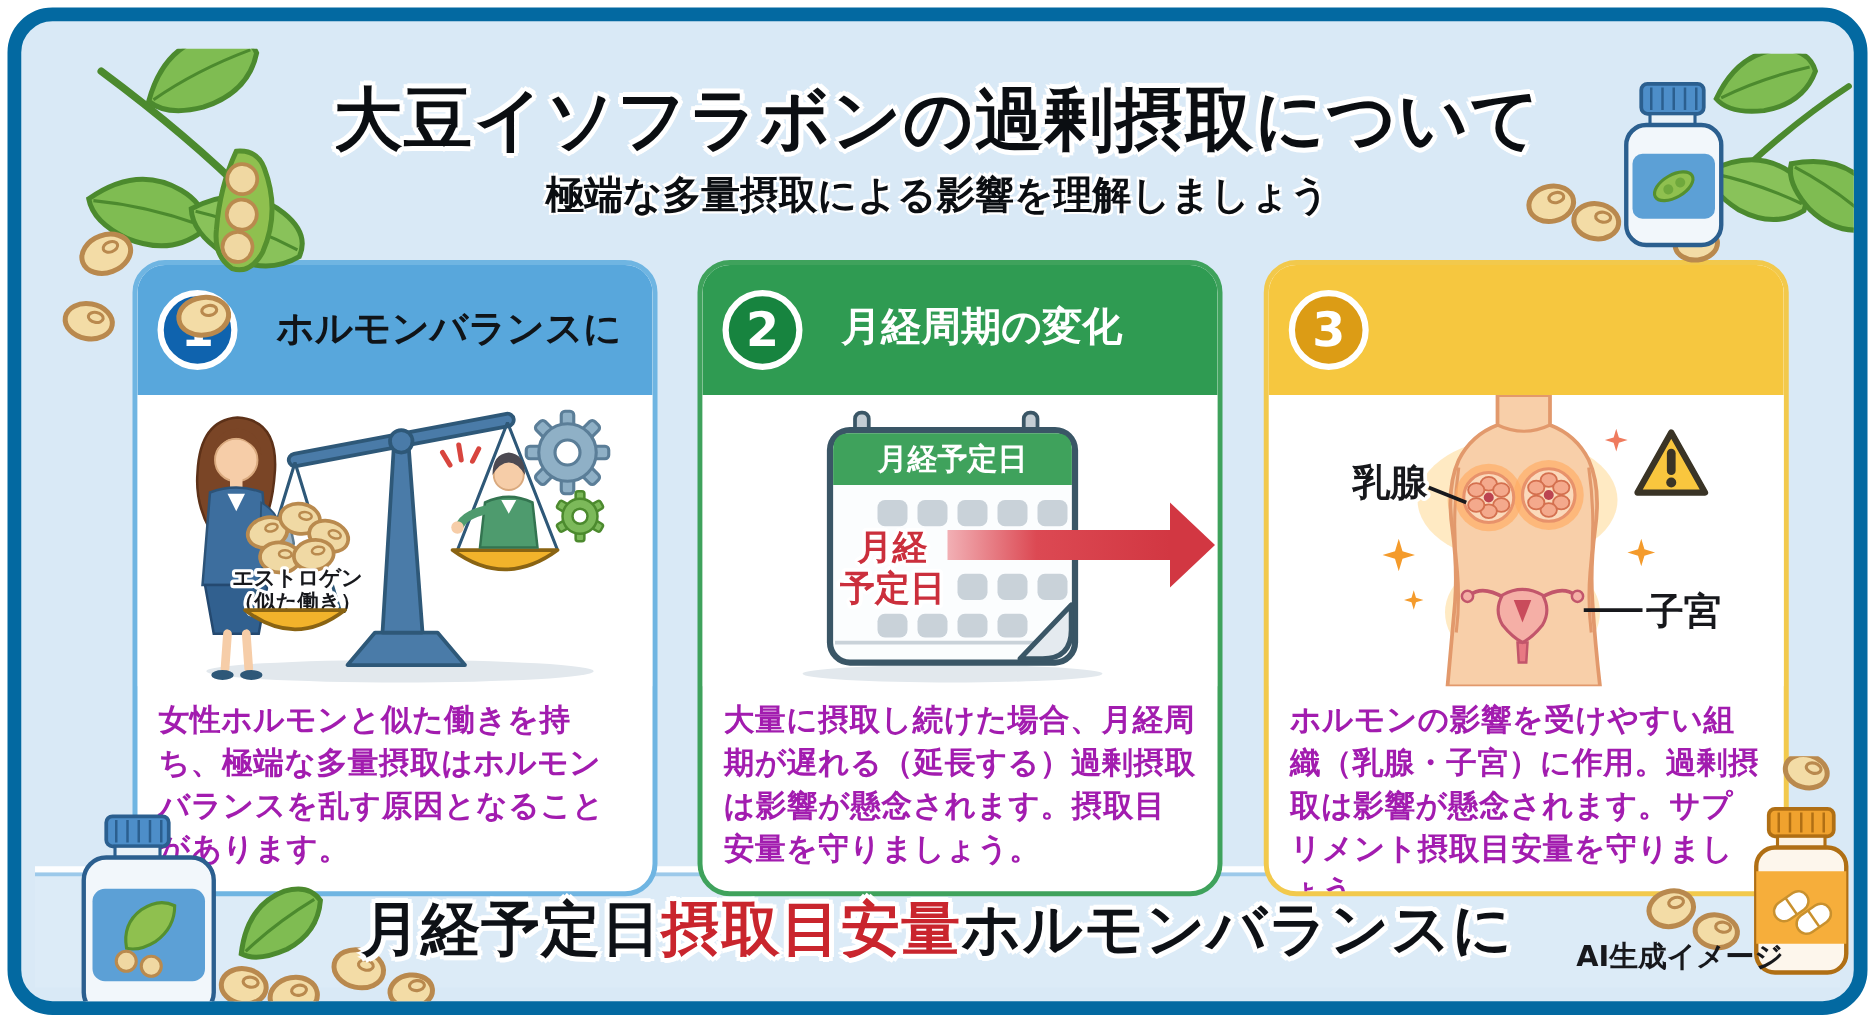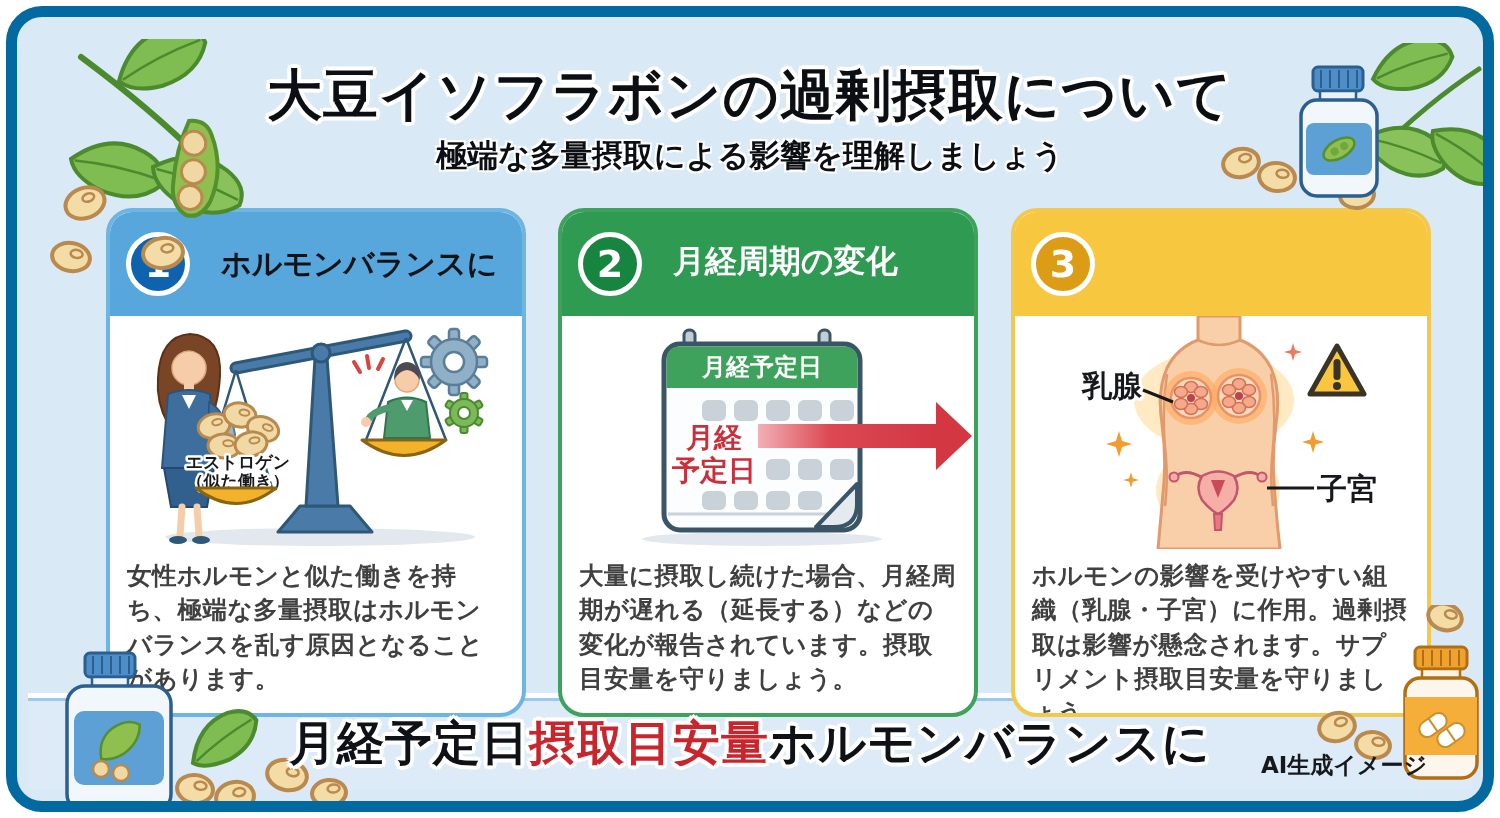--- a/index.html
+++ b/index.html
@@ -49,21 +49,21 @@
   .card-3 .num-badge { background:#DC9C15; }
 
   .card-title { font-size:30px; font-weight:900; line-height:1.18; color:#101418; }
   .card-2 .card-title { color:#FFFFFF; font-size:32px;font-family:Liberation Mono, monospace; }
 
   .card-illu { height:233px; flex:0 0 auto; position:relative; background:#FFFFFF; }
   .card-illu svg { display:block; width:100%; height:100%; }
 
   .card-body {
     padding:10px 17px 0 17px; font-size:24.5px; font-weight:700;
-    line-height:1.4; color:#404040; letter-spacing:0.5px;
+    line-height:1.4; color:#a21caf; letter-spacing:0.5px;
   }
 
   .footer-band {
     position:absolute; left:11px; right:11px; bottom:11px; height:92px;
     background:#DCEBF7; border-top:3px solid #9CC9EA;
     box-shadow:0 -5px 0 rgba(255,255,255,0.95); z-index:1;
   }
   .footer-text {
     position:absolute; left:0; bottom:26px; width:100%; text-align:center;
     font-size:47px; font-weight:900; color:#0E1116; z-index:3; letter-spacing:1px;
@@ -236,21 +236,21 @@
           </g>
           <path d="M254 211 L295 168 L295 188 Q295 211 272 211 Z" fill="#E4EAEF" stroke="#3A5666" stroke-width="4" stroke-linejoin="round"></path>
         </g>
         <text x="200" y="59" font-size="24" font-weight="bold" fill="#FFFFFF" text-anchor="middle">月経予定日</text>
         <rect x="196" y="108" width="178" height="24" fill="url(#arrw)"></rect>
         <polygon points="374,86 374,154 410,120" fill="#D23742"></polygon>
         <text class="halo" x="152" y="131" font-size="28" font-weight="bold" fill="#CB2F3C" stroke-width="6" text-anchor="middle">月経</text>
         <text class="halo" x="152" y="164" font-size="28" font-weight="bold" fill="#CB2F3C" stroke-width="6" text-anchor="middle">予定日</text>
       </svg>
     </div>
-    <div class="card-body">大量に摂取し続けた場合、月経周期が遅れる（延長する）などの変化が報告されています。摂取目安量を守りましょう。</div>
+    <div class="card-body">大量に摂取し続けた場合、月経周期が遅れる（延長する）過剰摂取は影響が懸念されます。摂取目安量を守りましょう。</div>
   </div>
 
   <div class="card card-3">
     <div class="card-header">
       <div class="num-badge">3</div>
       <div class="card-title">
       </div>
     </div>
     <div class="card-illu">
       <svg viewBox="0 0 412 233">

